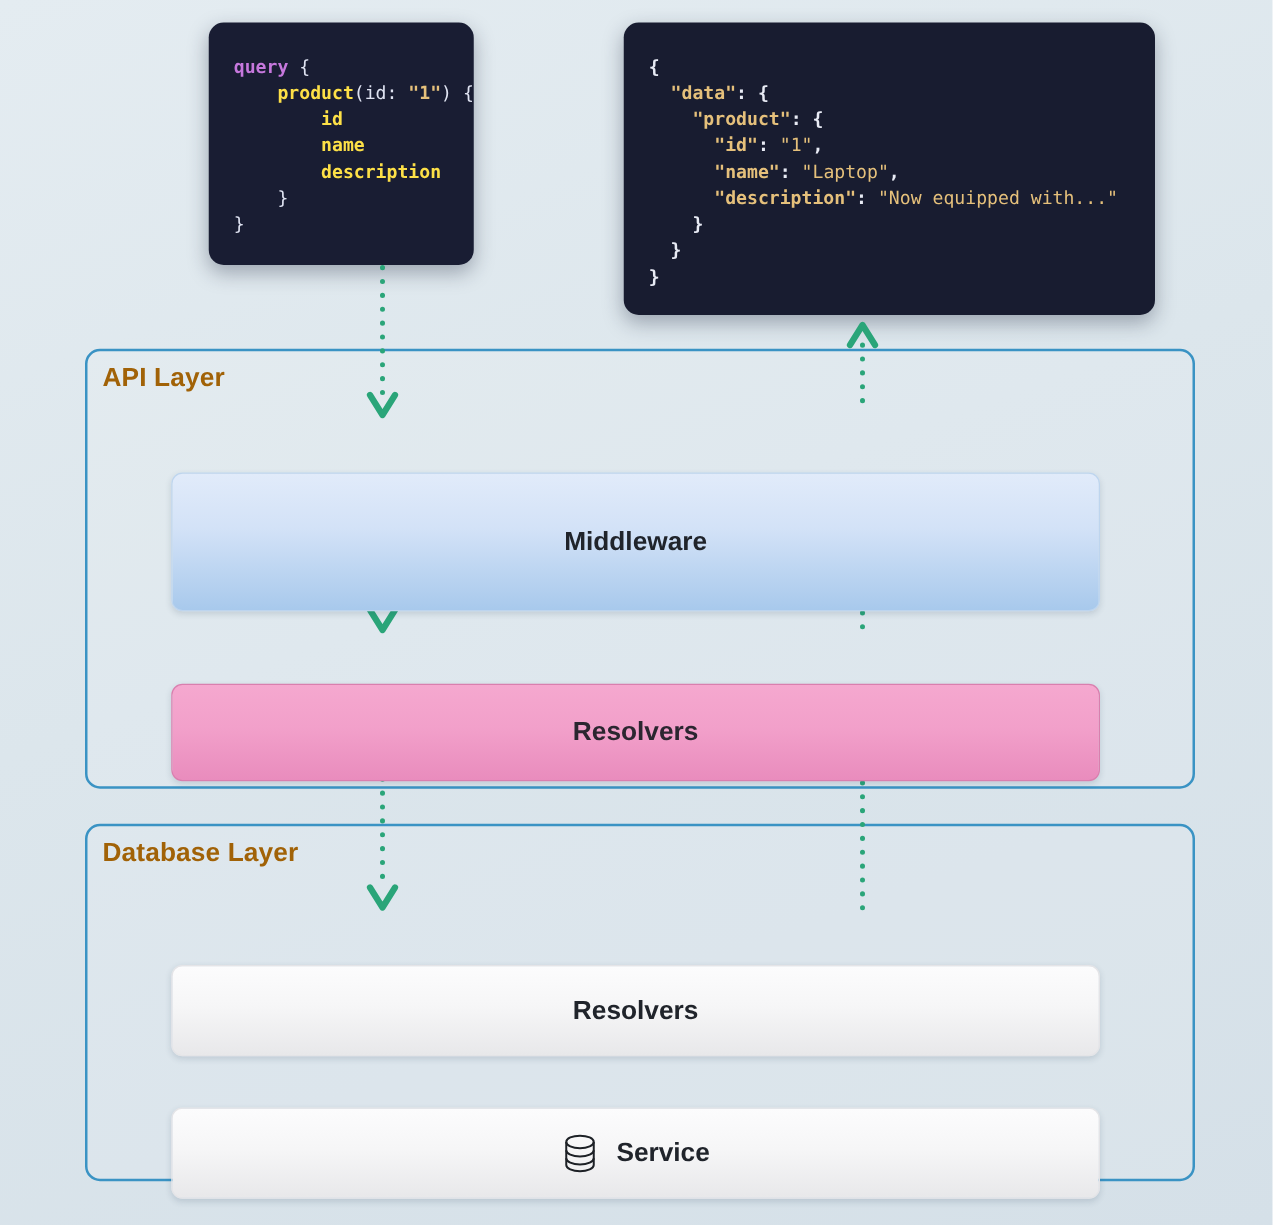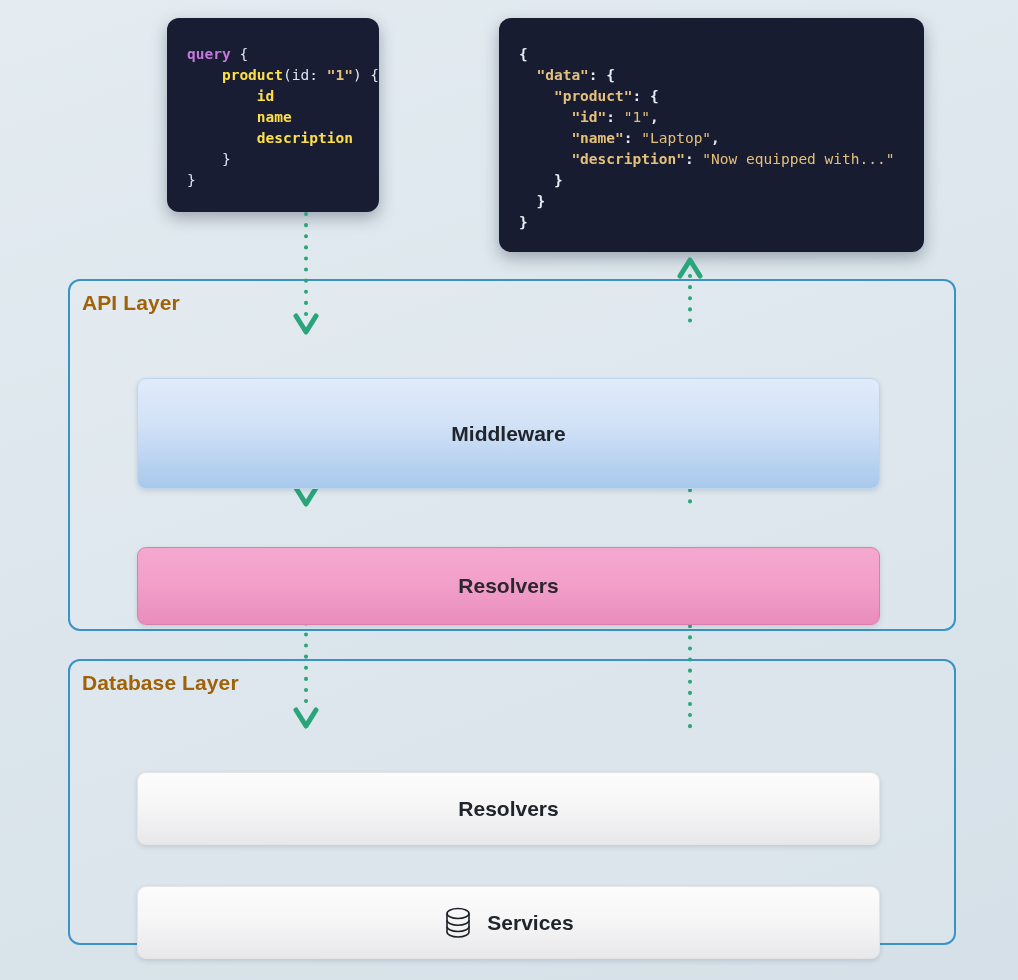--- a/index.html
+++ b/index.html
@@ -182,16 +182,16 @@
     <span class="db-icon">
       <svg width="30" height="34" viewBox="0 0 30 34" aria-hidden="true">
         <g fill="none" stroke="#1d2126" stroke-width="1.6">
           <ellipse cx="15" cy="7.5" rx="11" ry="5"></ellipse>
           <path d="M4 7.5 v18.5 a11 5 0 0 0 22 0 V7.5"></path>
           <path d="M4 14.2 a11 5 0 0 0 22 0"></path>
           <path d="M4 20.5 a11 5 0 0 0 22 0"></path>
         </g>
       </svg>
     </span>
-    <span>Services</span>
+    <span>Service</span>
   </div>
 
 </div>
 
 </body></html>

